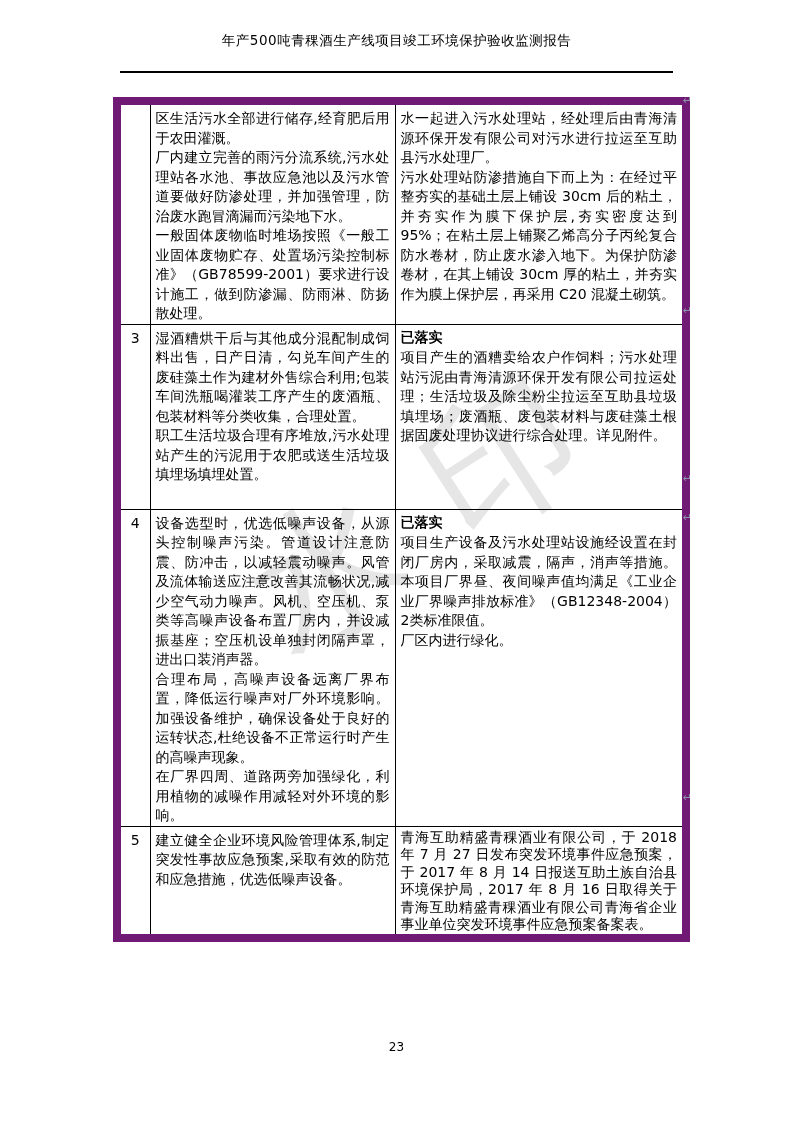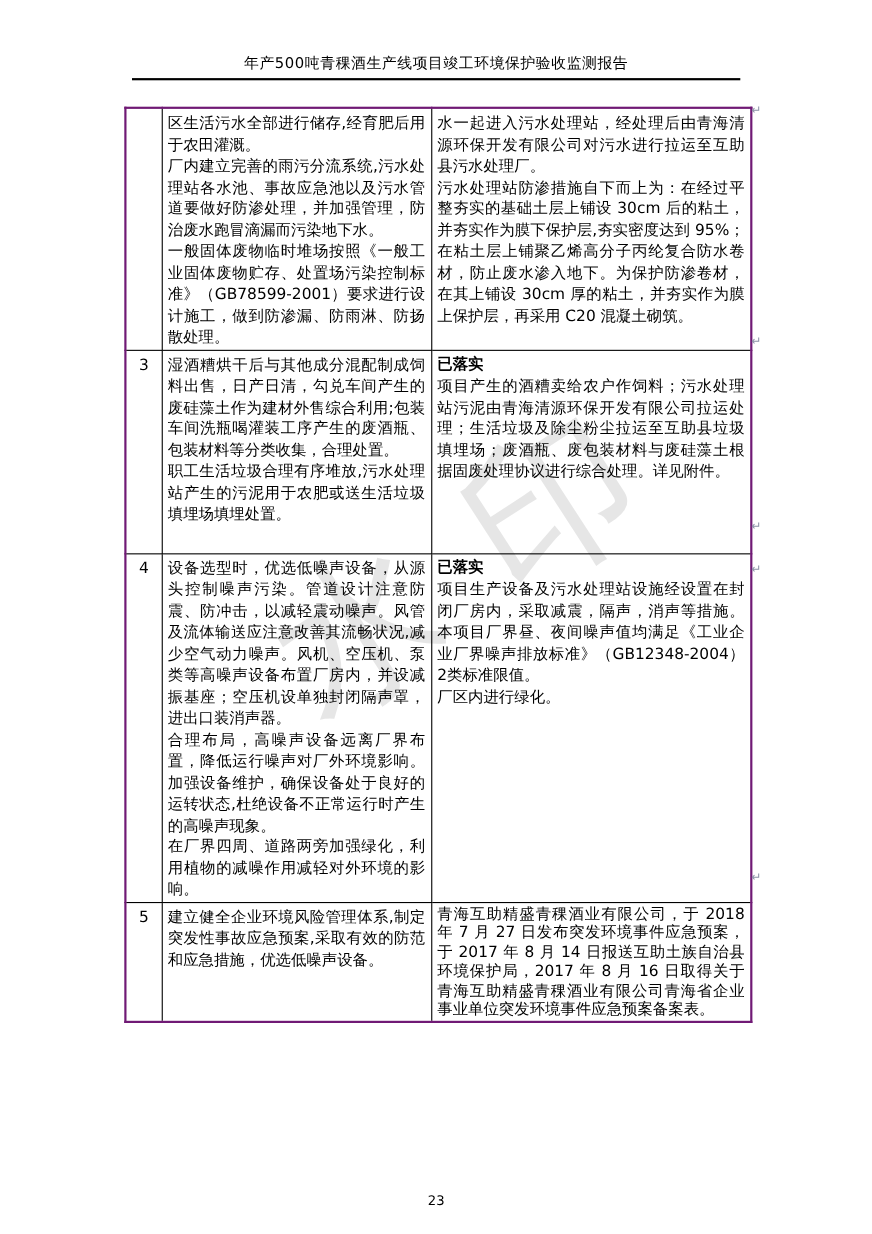--- a/index.html
+++ b/index.html
@@ -5,41 +5,41 @@
   html,body{margin:0;padding:0;background:#ffffff;}
   .page{
     position:relative;
     width:793px;height:1122px;
     background:#ffffff;
     font-family:"DejaVu Sans","Liberation Sans",sans-serif;
     color:#000;
     overflow:hidden;
   }
   .header-title{
-    position:absolute;top:50px;left:0;width:793px;
+    position:absolute;top:32px;left:0;width:793px;
     text-align:center;font-size:13.5px;line-height:16px;color:#000;
     letter-spacing:0.5px;
   }
   .header-rule{
     position:absolute;top:71px;left:120px;width:553px;height:2px;
     background:#000;
   }
   .watermark{
     position:absolute;top:400px;left:140px;width:600px;
     transform:rotate(-33deg);transform-origin:center center;
     font-size:150px;letter-spacing:60px;
     color:rgba(190,190,190,0.38);
     white-space:nowrap;text-align:center;
     z-index:0;user-select:none;
   }
   table.doc-table{
     position:absolute;left:113px;top:97px;z-index:1;
     border-collapse:collapse;table-layout:fixed;
     width:569px;background:transparent;
-    border:2px solid #701a75;
+    border:8px solid #701a75;
   }
   table.doc-table td{
     border:1px solid #000;
     vertical-align:top;
     padding:4px 5px 0 5px;
     font-size:14px;line-height:19.5px;
   }
   td.num-cell{
     text-align:center;vertical-align:middle;
     font-size:13.5px;padding:0;
@@ -47,21 +47,21 @@
   td.vmid{vertical-align:middle;}
   .cell-text{white-space:pre-line;text-align:justify;}
   .status{font-weight:bold;font-family:Liberation Mono, monospace;}
   .tight .cell-text{line-height:17.5px;}
   .tight{padding-top:2px !important;}
   .return-mark{
     position:absolute;z-index:2;
     font-size:11px;color:#8c93a8;line-height:11px;
   }
   .page-number{
-    position:absolute;top:1084px;left:0;width:793px;
+    position:absolute;top:1040px;left:0;width:793px;
     text-align:center;font-size:12px;color:#000;
   }
 </style>
 </head>
 <body>
 
 <div class="page">
 
   <div class="watermark">水印</div>
 

